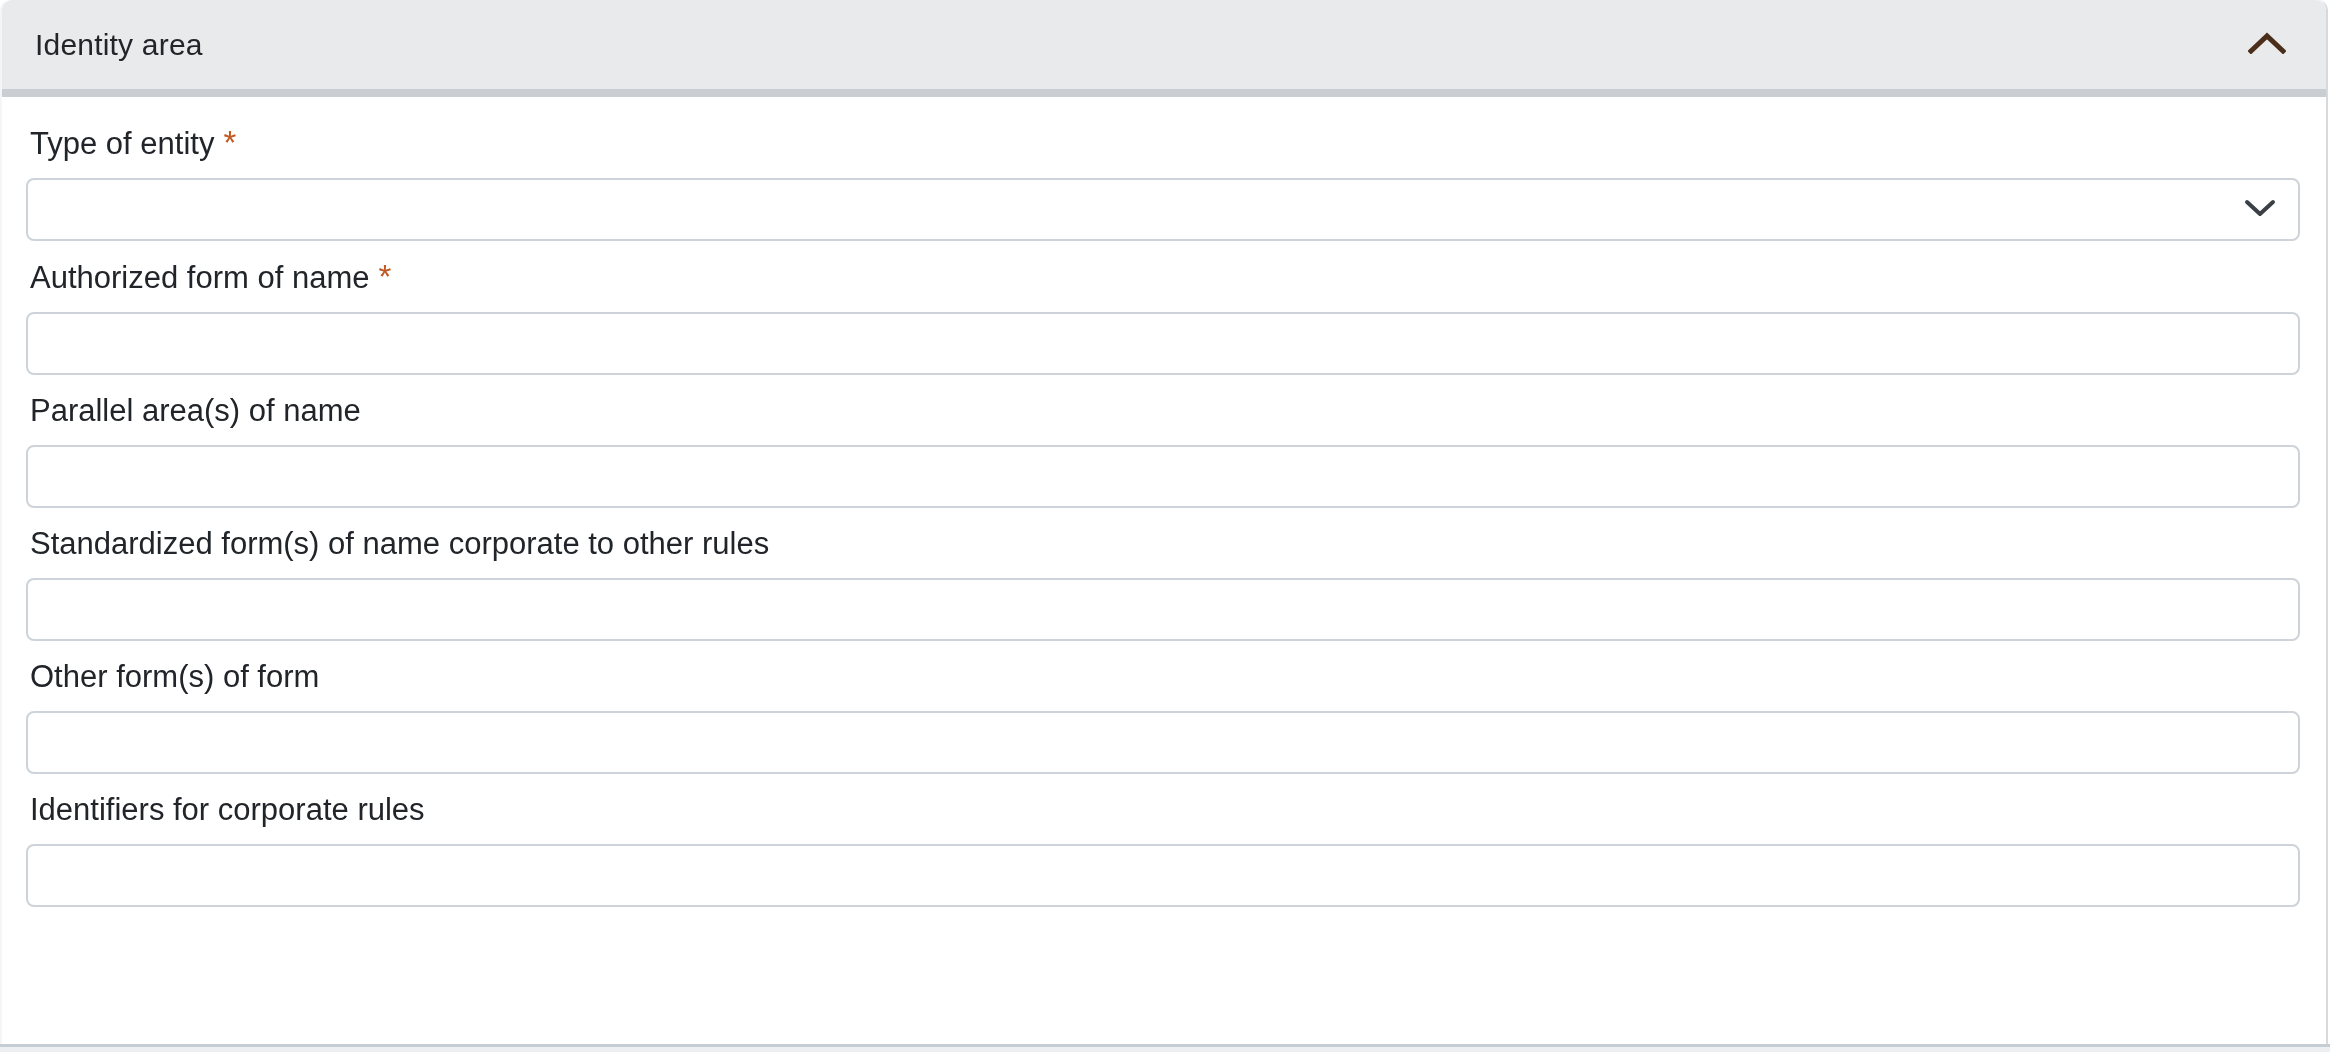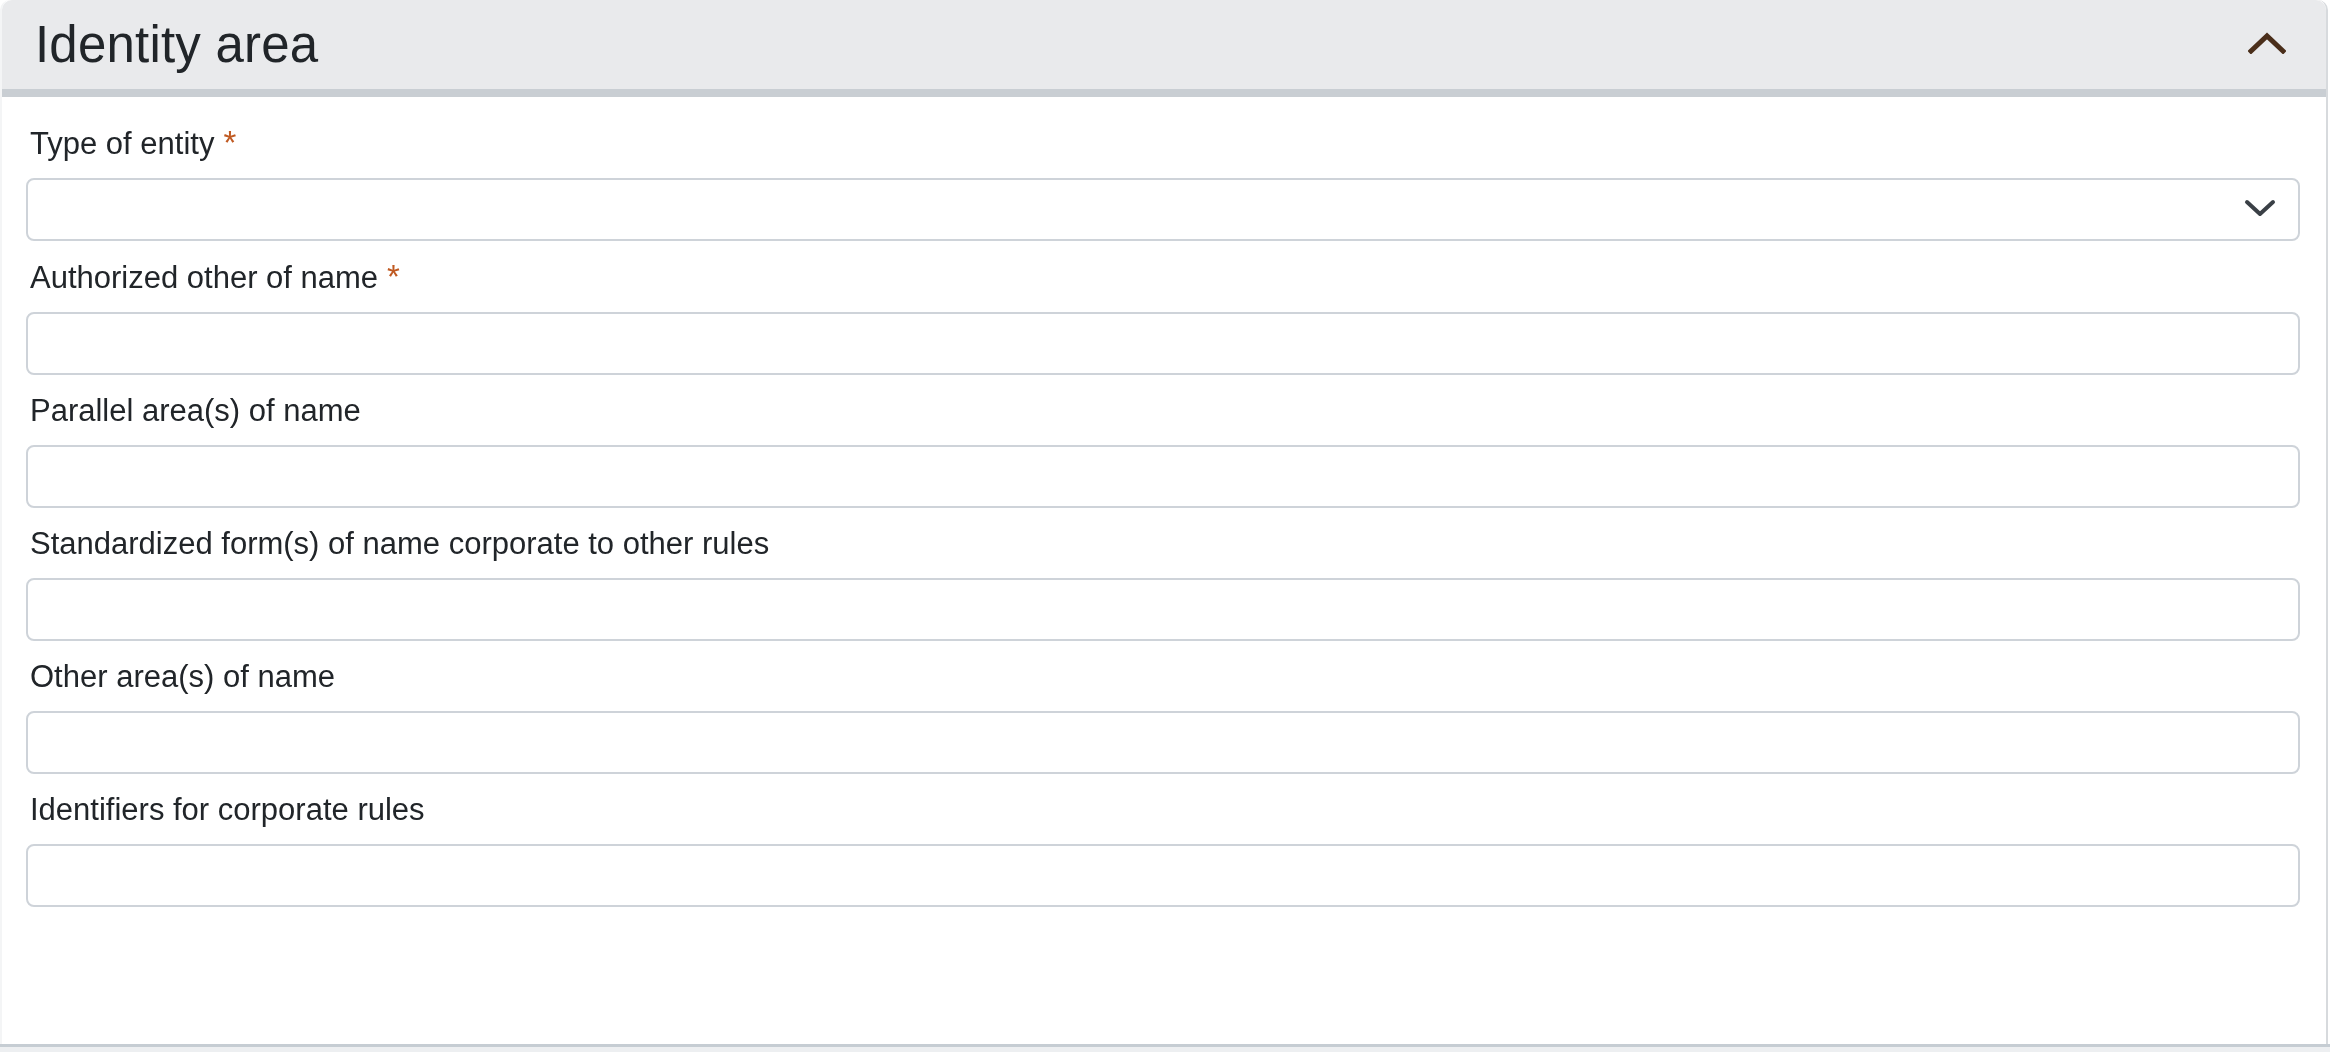--- a/index.html
+++ b/index.html
@@ -24,21 +24,21 @@
     background: #e9eaec;
     border-bottom: 8px solid #c9ced3;
     border-radius: 10px 10px 0 0;
     display: flex;
     align-items: center;
     justify-content: space-between;
     padding: 0 40px 0 33px;
     cursor: pointer;
   }
   .accordion-title {
-    font-size: 51px;
+    font-size: 30px;
     font-weight: 400;
     color: #212529;
     letter-spacing: 0.2px;
   }
   .collapse-icon { display: block; }
   .accordion-body {
     padding: 30px 26px 0 24px;
   }
   .form-group { margin-bottom: 20px; }
   .form-label {
@@ -109,36 +109,36 @@
         <select class="select-input" aria-label="Type of entity"></select>
         <span class="select-caret">
           <svg width="32" height="18" viewBox="0 0 32 18">
             <path d="M3 3 L16 15 L29 3" fill="none" stroke="#3a4046" stroke-width="4" stroke-linecap="round" stroke-linejoin="round"></path>
           </svg>
         </span>
       </div>
     </div>
 
     <div class="form-group">
-      <label class="form-label"><span>Authorized other of name</span><span class="required-star">*</span></label>
+      <label class="form-label"><span>Authorized form of name</span><span class="required-star">*</span></label>
       <input type="text" class="text-input" aria-label="Authorized form of name" value="" style="">
     </div>
 
     <div class="form-group">
       <label class="form-label"><span>Parallel area(s) of name</span></label>
       <input type="text" class="text-input" aria-label="Parallel form(s) of name" value="" style="">
     </div>
 
     <div class="form-group">
       <label class="form-label"><span>Standardized form(s) of name corporate to other rules</span></label>
       <input type="text" class="text-input" aria-label="Standardized form(s) of name according to other rules" value="" style="">
     </div>
 
     <div class="form-group">
-      <label class="form-label"><span>Other area(s) of name</span></label>
+      <label class="form-label"><span>Other form(s) of form</span></label>
       <input type="text" class="text-input" aria-label="Other form(s) of name" value="" style="">
     </div>
 
     <div class="form-group">
       <label class="form-label"><span>Identifiers for corporate rules</span></label>
       <input type="text" class="text-input" aria-label="Identifiers for corporate bodies" value="" style="">
     </div>
 
   </div>
 </div>

